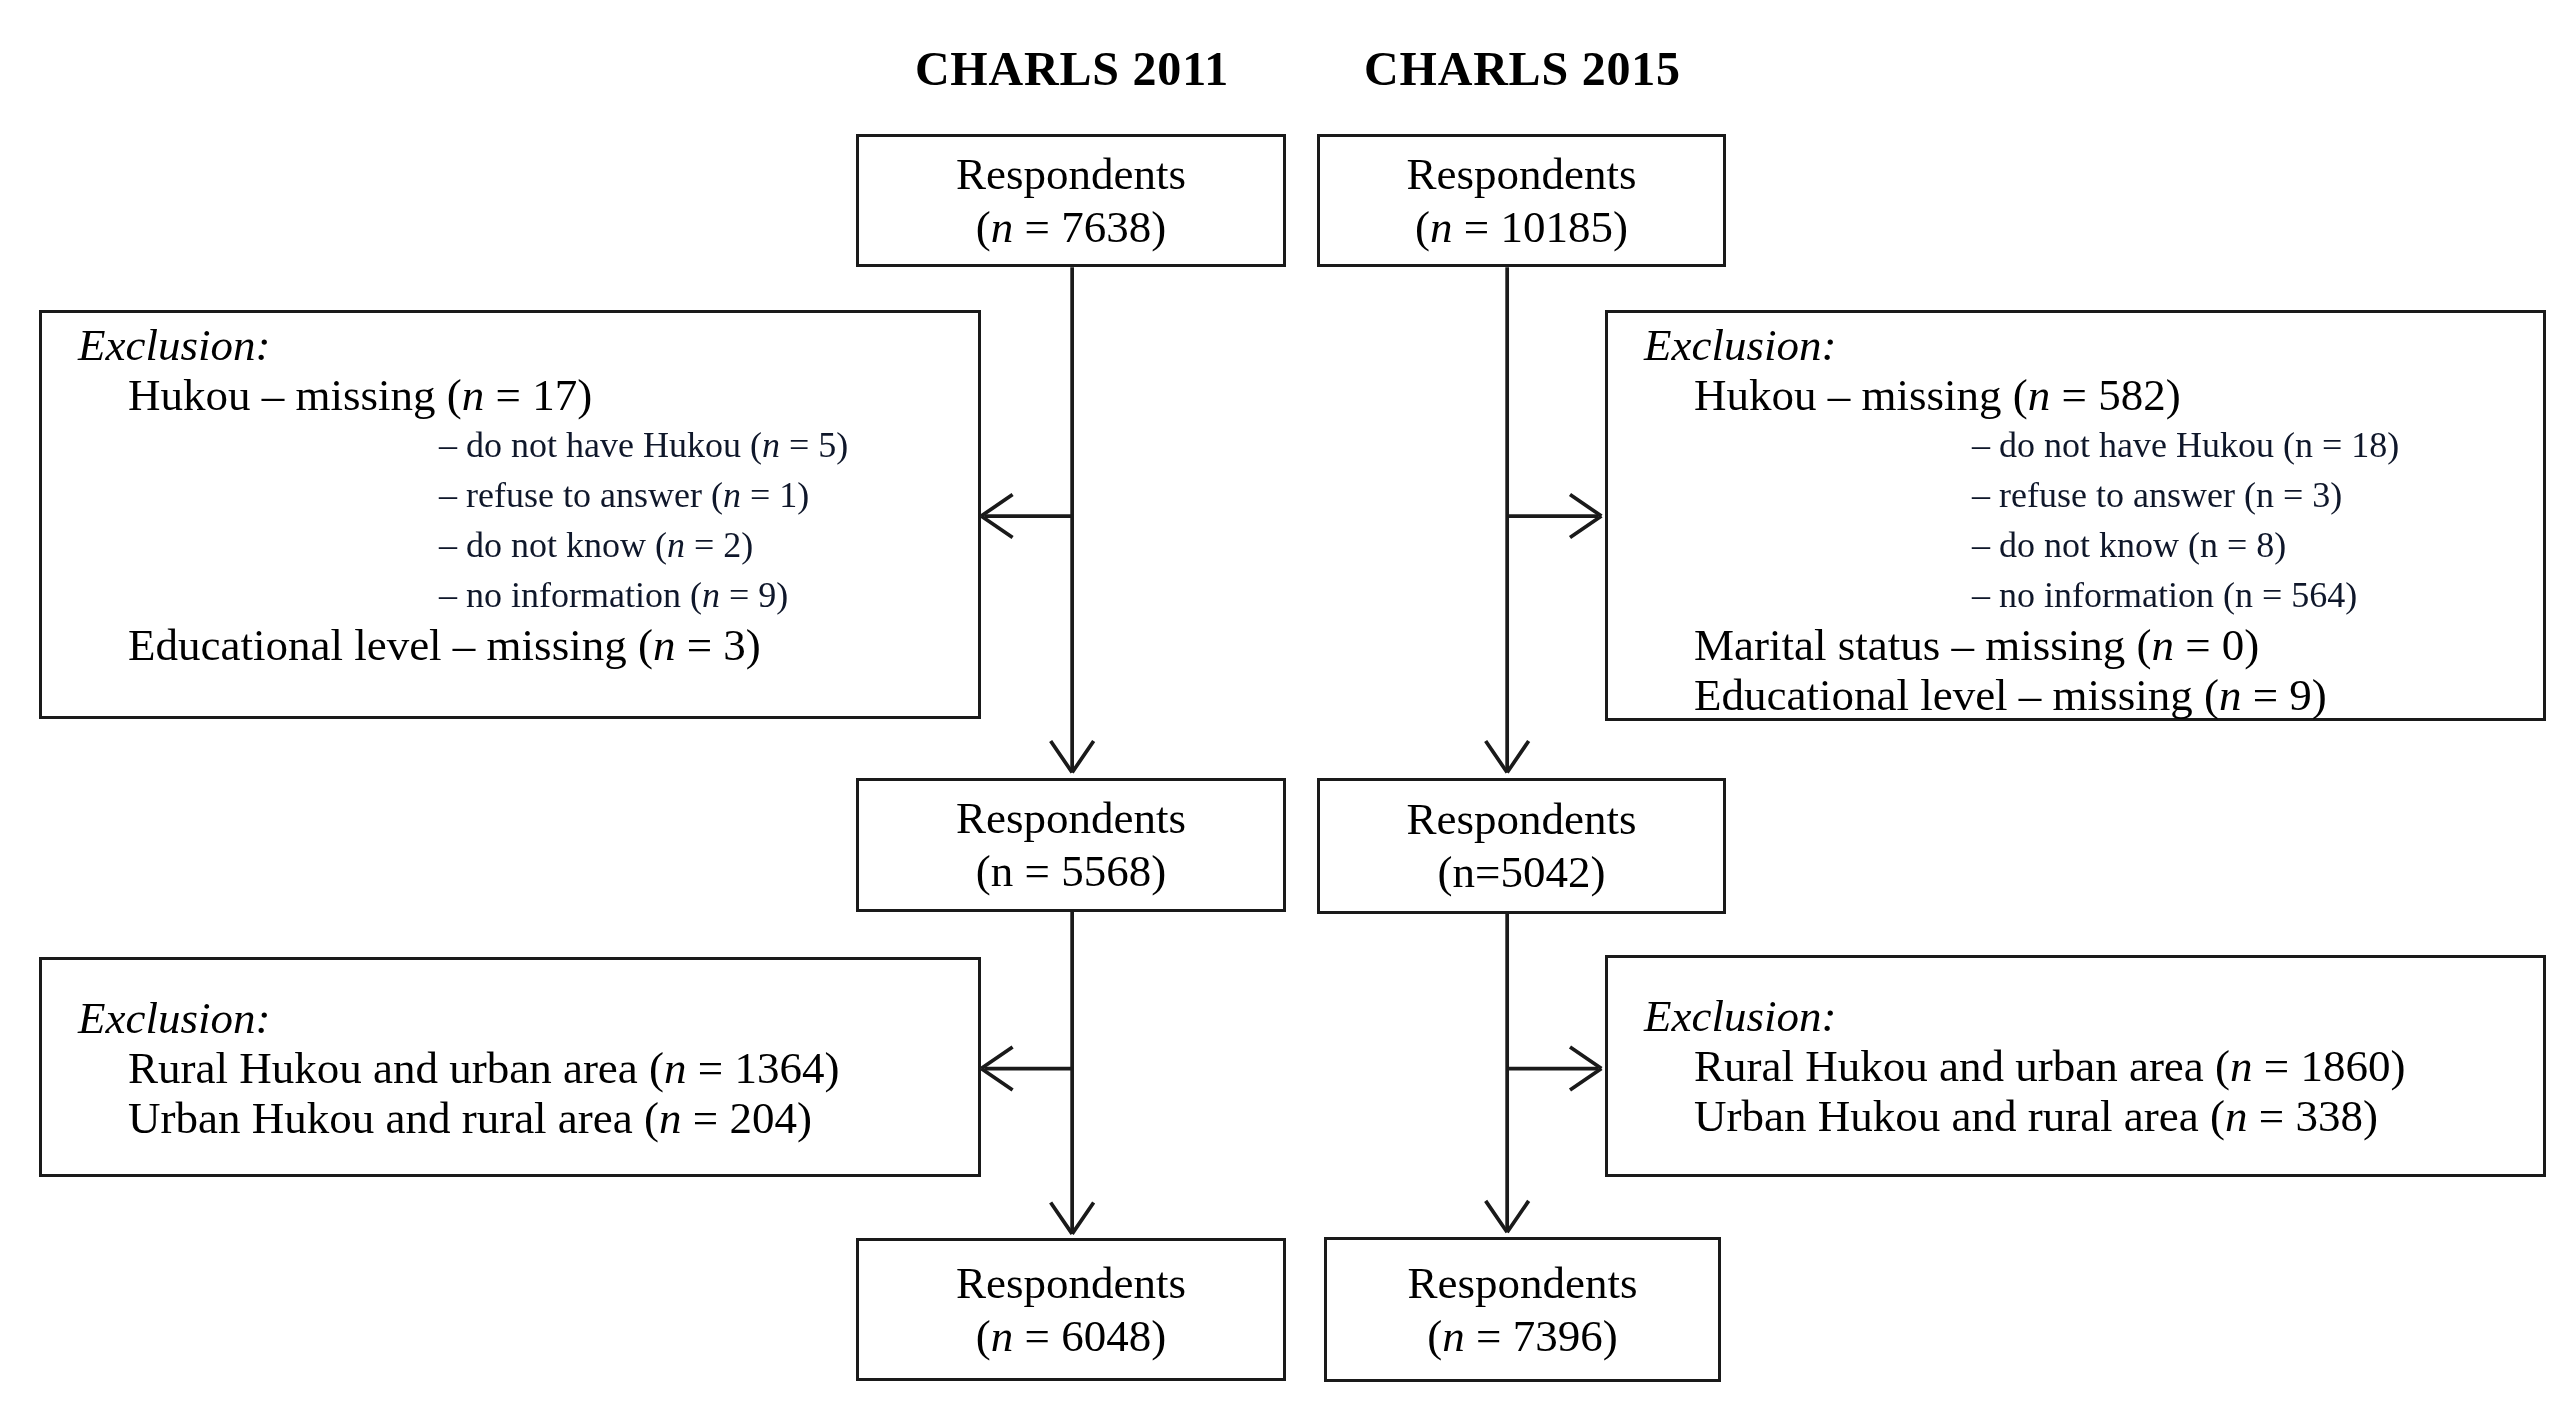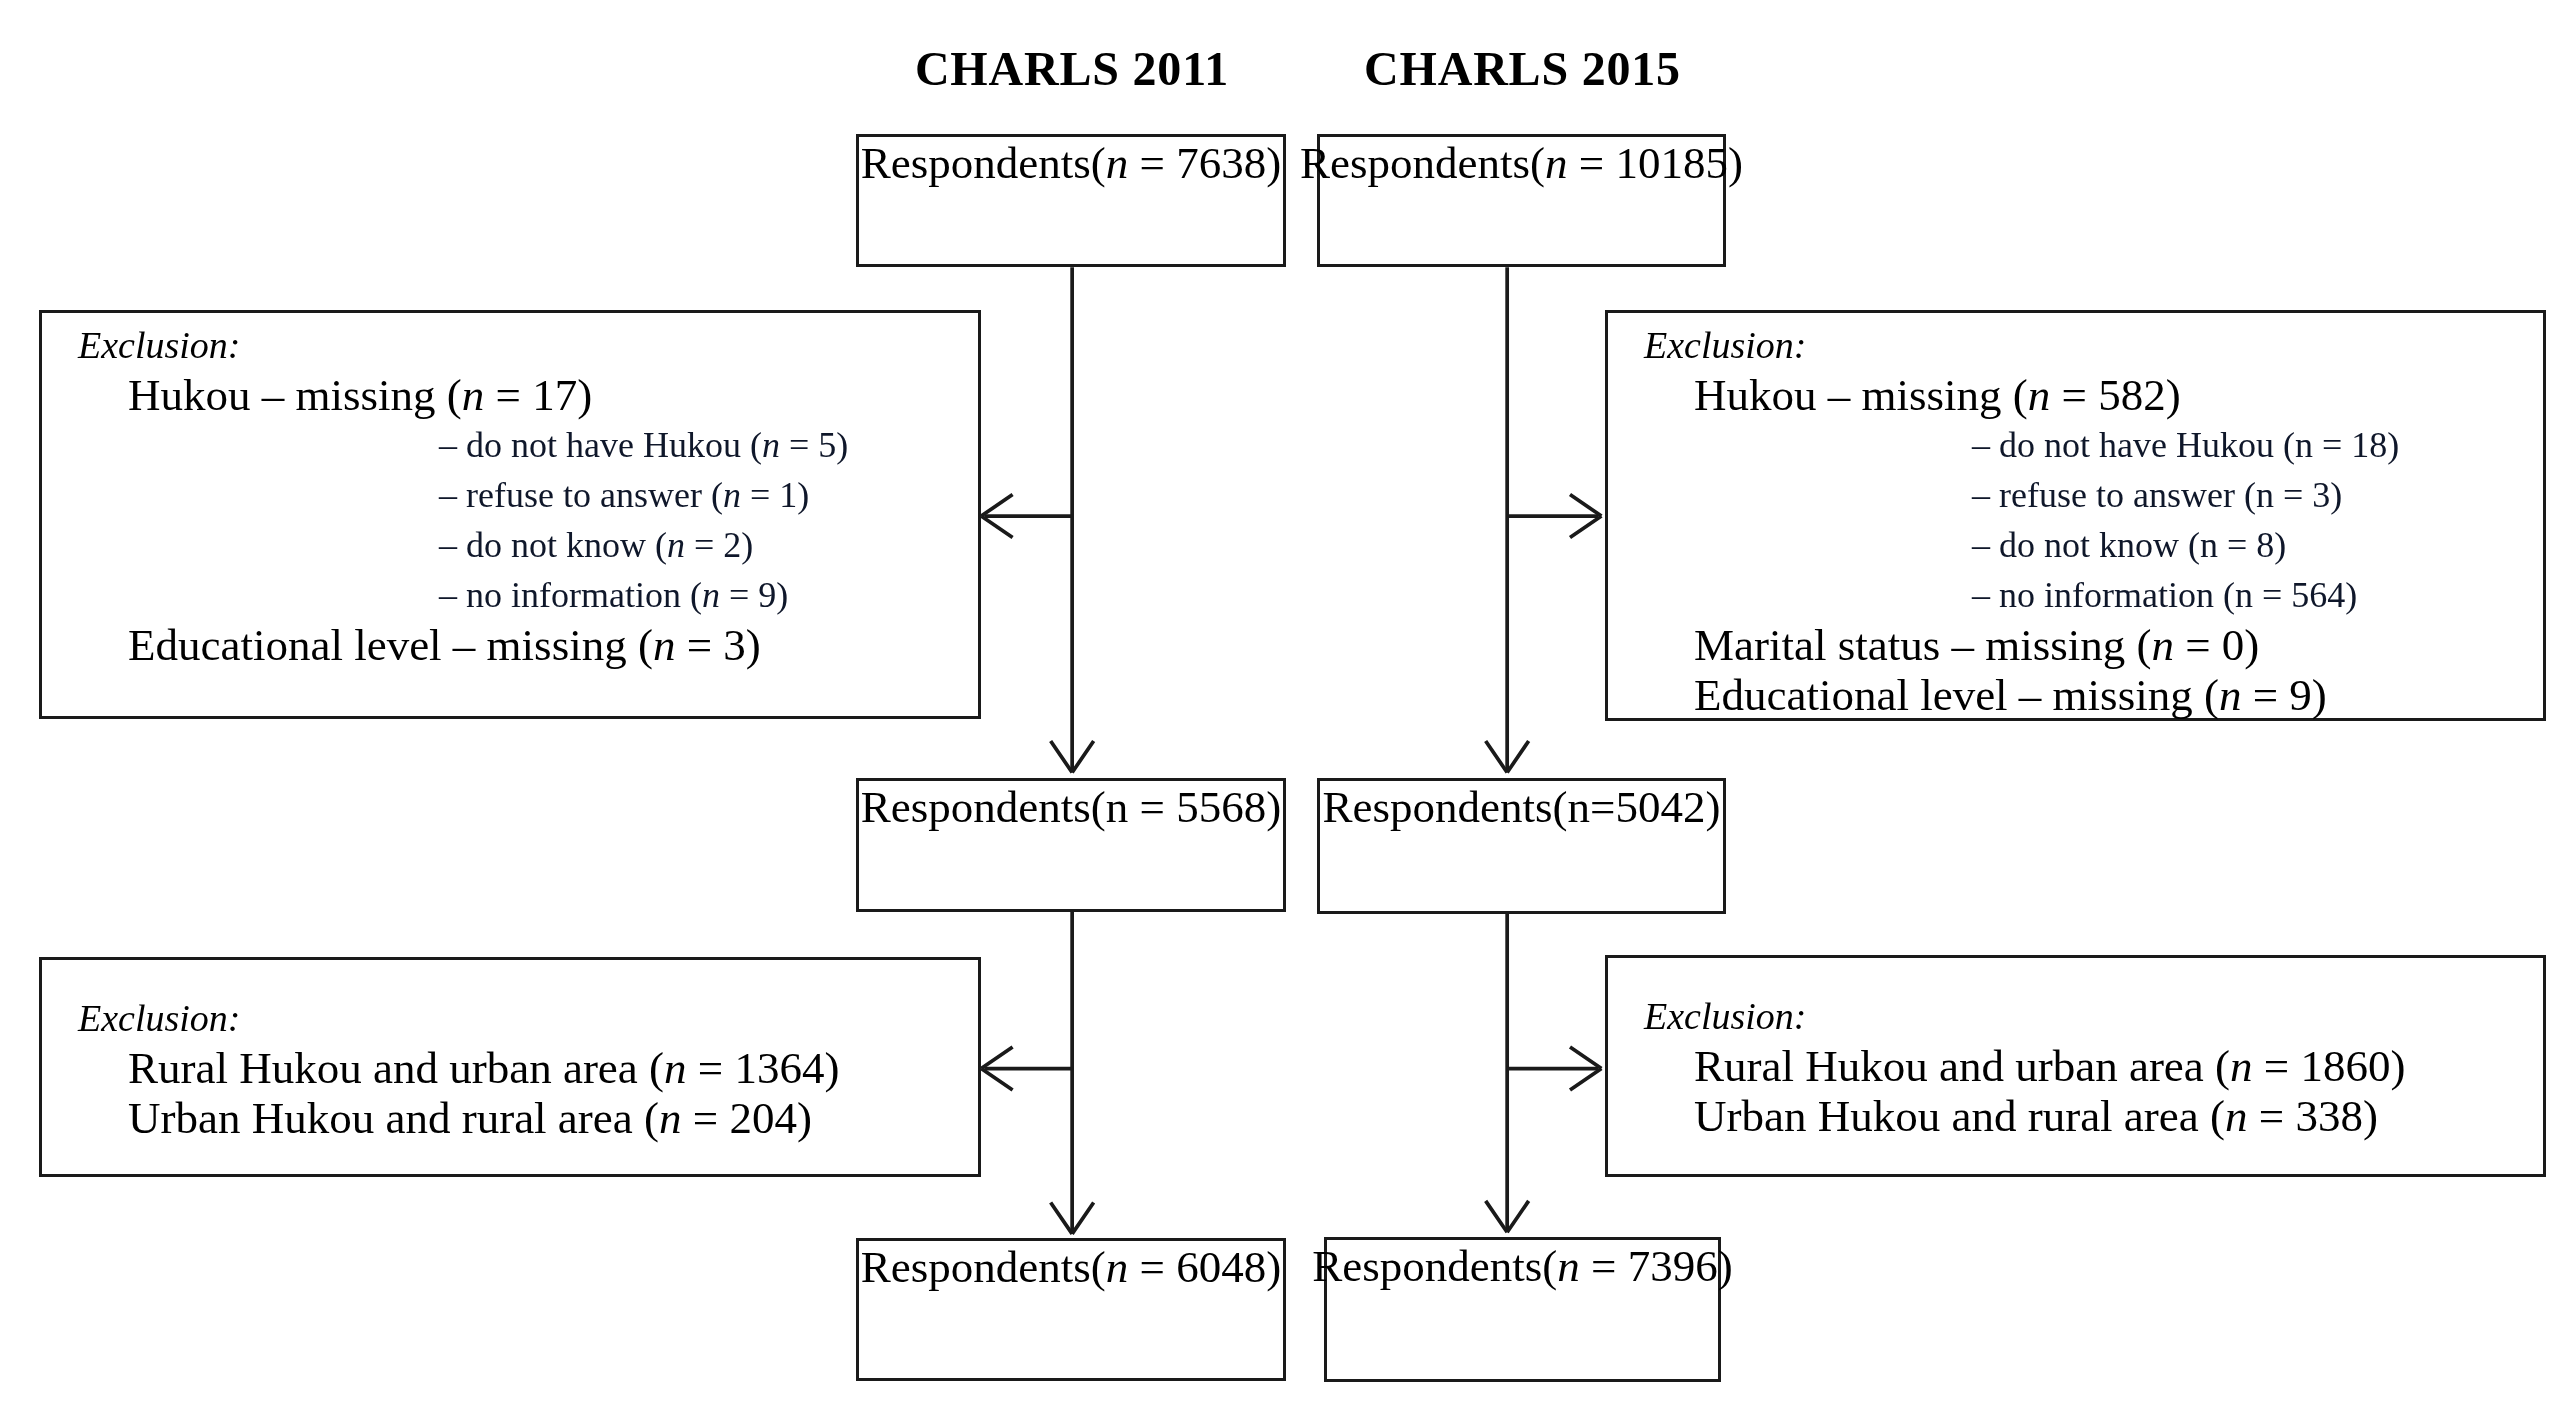--- a/index.html
+++ b/index.html
@@ -22,33 +22,33 @@
     margin-top: 10px;
   }
   .box {
     position: absolute;
     border: 3.3px solid #1a1a1a;
     box-sizing: border-box;
     background: #ffffff;
   }
   .node {
     display: flex;
-    flex-direction: row;
+    flex-direction: column;
     justify-content: center;
   }
   .node .line {
     text-align: center;
     font-size: 45px;
     line-height: 53px;
     white-space: nowrap;
   }
   .excl .line { white-space: nowrap; }
   .excl .line.title {
     font-style: italic;
-    font-size: 38px;
+    font-size: 45px;
     line-height: 50px;
     padding-left: 36px;
   }
   .excl .line.item {
     font-size: 45px;
     line-height: 50px;
     padding-left: 86px;
   }
   .excl .line.sub {
     font-size: 36px;

